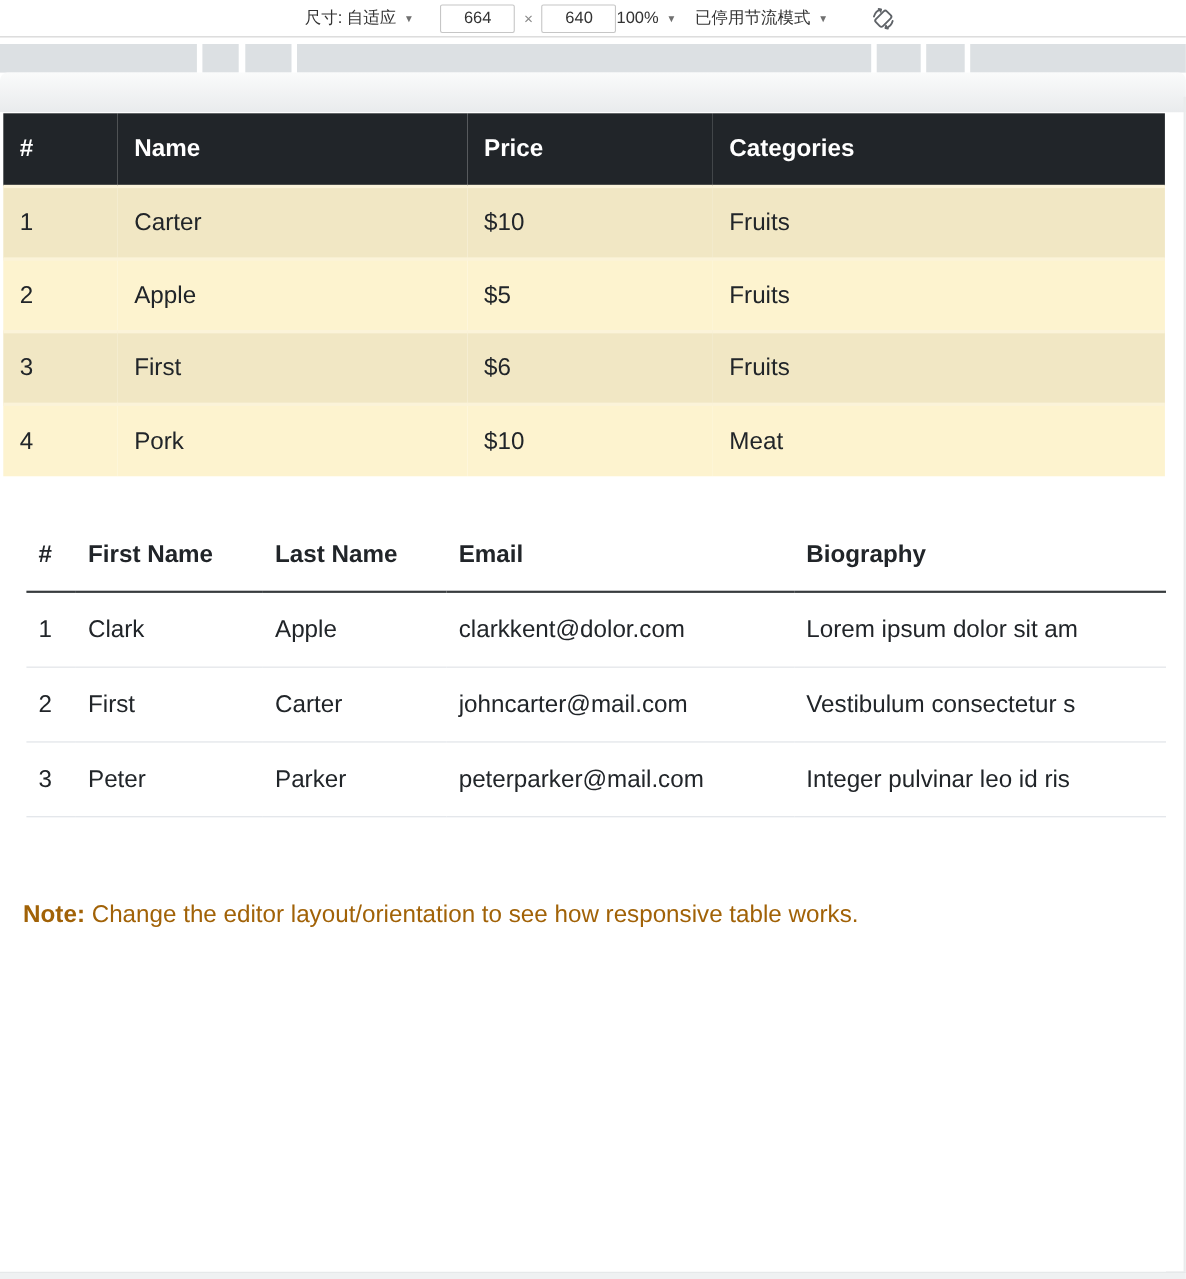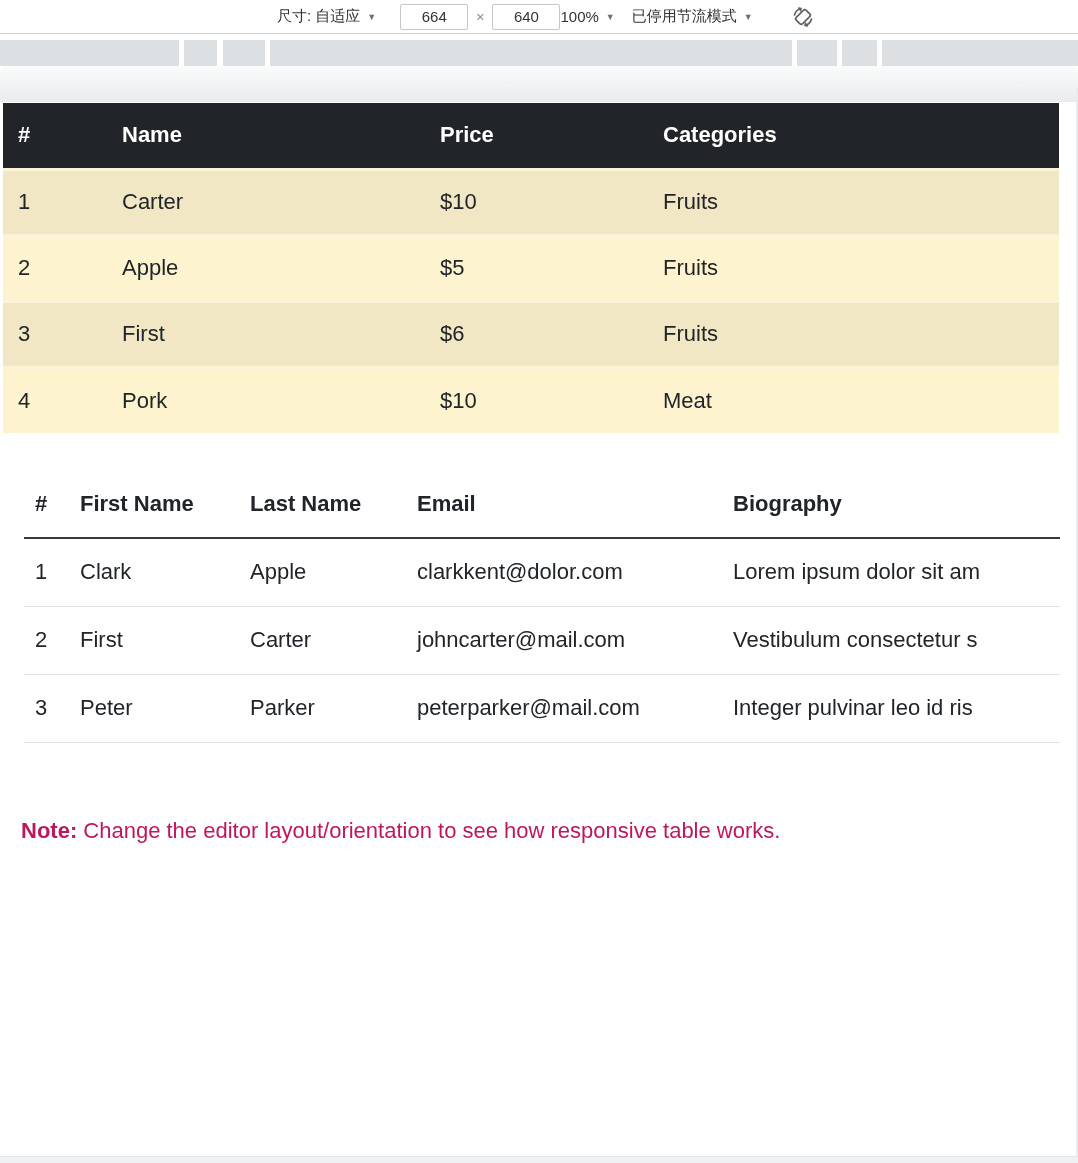--- a/index.html
+++ b/index.html
@@ -52,21 +52,21 @@
   .people { position:absolute; left:24px; top:368px; width:1298px;
             font-size:22px; color:#212529; table-layout:fixed; }
   .people th { font-weight:bold; text-align:left; height:68px; padding:0 0 0 11px;
                border-bottom:2px solid #373b3e; }
   .people td { height:68px; padding:0 0 0 11px; border-bottom:1px solid #dee2e6;
                white-space:nowrap; overflow:visible; }
   .people .k1{width:45px}.people .k2{width:170px}.people .k3{width:167px}
   .people .k4{width:316px}.people .k5{width:600px}
 
   
-  .note { position:absolute; left:21px; top:716px; font-size:22px; color:#be185d;
+  .note { position:absolute; left:21px; top:716px; font-size:22px; color:#a16207;
           white-space:nowrap; }
   .note b { font-weight:bold; }
 </style>
 </head>
 <body>
 
 <div class="devbar">
   <div class="devbar-inner">
     <span class="drop">
       <span>尺寸: 自适应</span>

